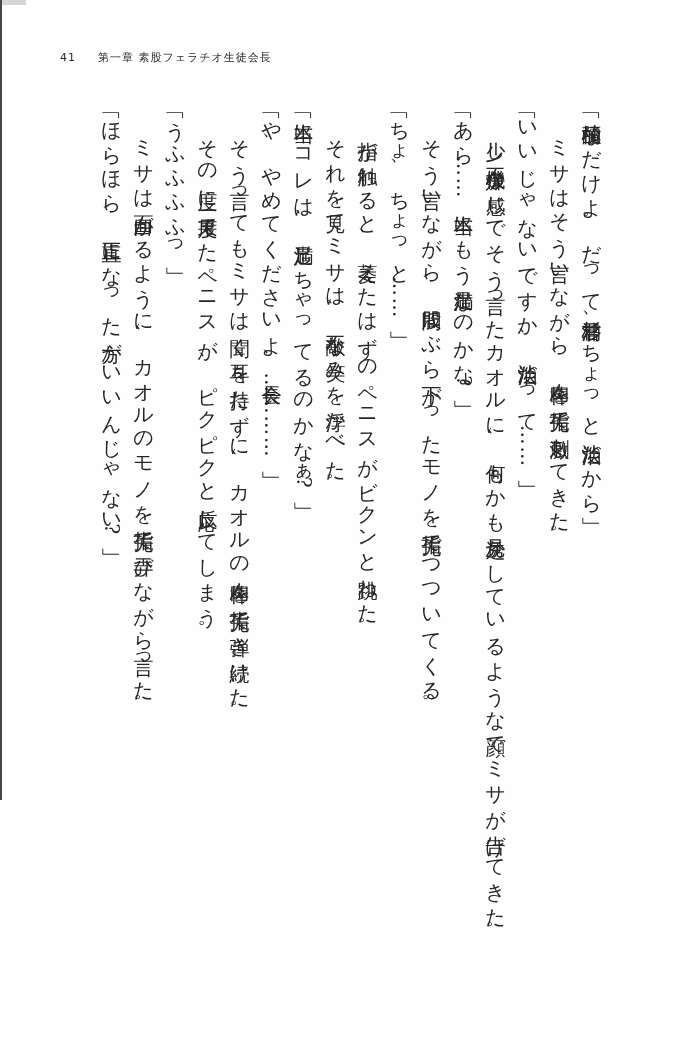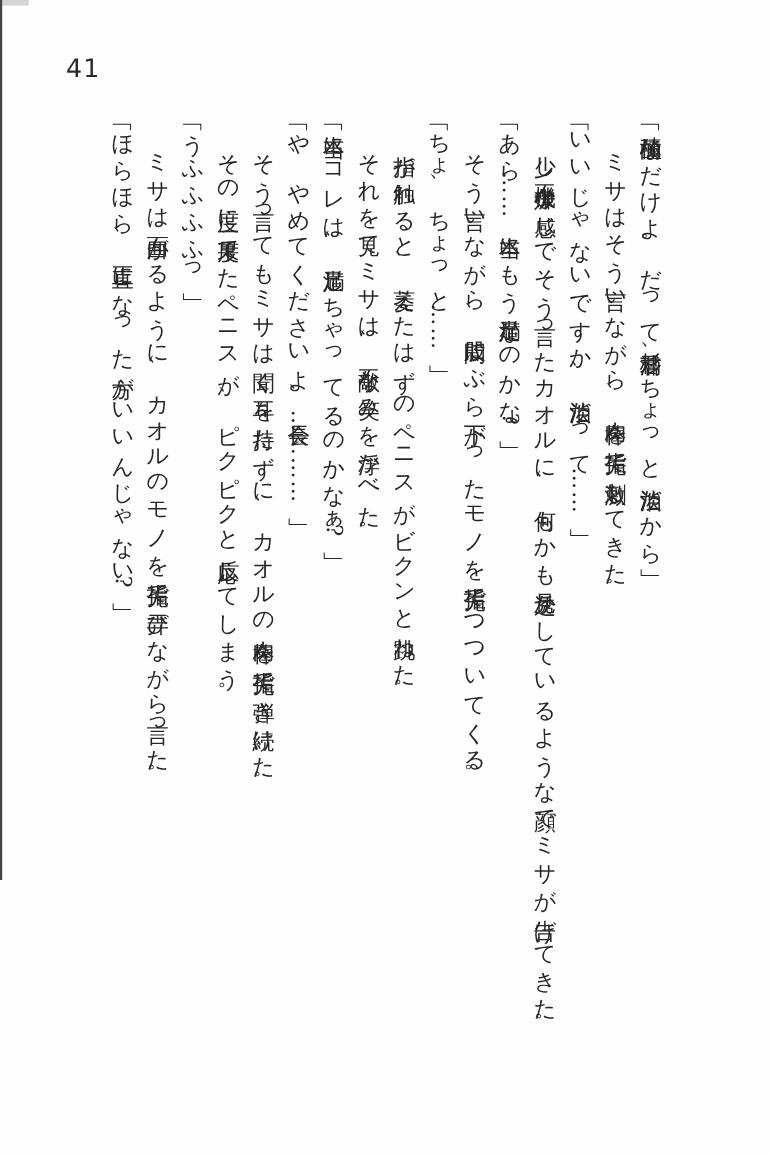--- a/index.html
+++ b/index.html
@@ -33,21 +33,21 @@
     opacity: .6;
   }
   .running-head {
     position: absolute;
     top: 50px;
     left: 60px;
     display: flex;
     align-items: baseline;
     gap: 22px;
     font-family: "DejaVu Sans", "Liberation Sans", sans-serif;
-    font-size: 23px;
+    font-size: 11px;
     letter-spacing: 1px;
     color: #2a2a2a;
     white-space: nowrap;
   }
   .text-block {
     position: absolute;
     top: 106px;
     right: 92px;
     width: 548px;
     height: 870px;
@@ -68,20 +68,21 @@
 </style>
 </head>
 <body>
 
 <div class="page">
   <div class="edge-smudge"></div>
   <div class="edge-line"></div>
 
   <div class="running-head">
     <span>41</span>
+    <span>第一章 素股フェラチオ生徒会長</span>
   </div>
 
   <div class="text-block" id="text-block">
       <p class="para">「積極的なだけよ。だって杉浦君、ちょっと淡泊だから」</p>
       <p class="para indent">ミサはそう言いながら、肉棒を指先で刺激してきた。</p>
       <p class="para">「いいじゃないですか、淡泊だって……」</p>
       <p class="para indent">少し不機嫌な感じでそう言ったカオルに、何もかも見透かしているような顔でミサが告げてきた。</p>
       <p class="para">「あら……本当にもう満足なのかな?」</p>
       <p class="para indent">そう言いながら、股間にぶら下がったモノを指先でつついてくる。</p>
       <p class="para">「ちょ、ちょっと……」</p>

